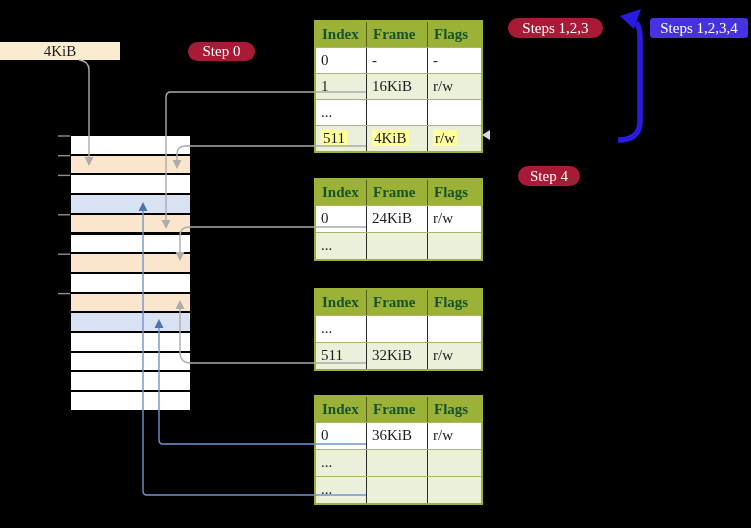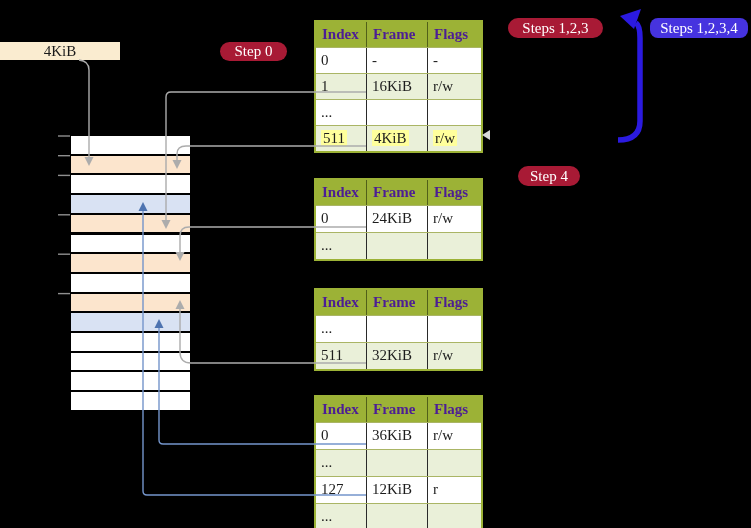--- a/index.html
+++ b/index.html
@@ -12,39 +12,39 @@
   .cr3{
     position:absolute;left:0;top:42px;width:120px;height:18px;line-height:18px;
     background:#FAECD0;color:#1a1a1a;text-align:center;font-size:15px;z-index:10;
   }
   
   .badge{
     position:absolute;color:#ffffff;font-size:15px;text-align:center;
     border-radius:3px;z-index:20;
   }
   .badge.red{background:#A81A35;border-radius:10px;}
-  .badge.blue{background:#4633DF;border-radius:8px;}
-  #badge-step0{left:188px;top:42px;width:67px;height:19px;line-height:19px;margin-left:32px;}
+  .badge.blue{background:#4633DF;}
+  #badge-step0{left:188px;top:42px;width:67px;height:19px;line-height:19px;}
   #badge-steps123{left:508px;top:18px;width:95px;height:20px;line-height:20px;}
   #badge-steps1234{left:650px;top:18px;width:98px;height:20px;line-height:20px;}
   #badge-step4{left:518px;top:166px;width:62px;height:20px;line-height:20px;}
   
   .stack{position:absolute;left:71px;top:136px;width:119px;height:276px;z-index:5;}
   .srow{position:absolute;left:0;width:119px;height:17.7px;}
   .srow.white{background:#FFFFFF;}
   .srow.orange{background:#FCE5CD;}
   .srow.blue{background:#D9E2F3;}
   
   .ptable{position:absolute;left:314px;width:169px;border:2px solid #9CB236;background:#ffffff;z-index:6;box-sizing:border-box;}
   #table-l4{top:20px;}
   #table-l3{top:178px;}
   #table-l2{top:288px;}
   #table-l1{top:395px;}
   .hrow{display:grid;grid-template-columns:50px 61px 54px;background:#9CB236;height:25px;}
-  .hcell{color:#4c1d95;font-weight:bold;font-size:15px;line-height:25px;padding-left:6px;box-sizing:border-box;}
+  .hcell{color:#14532d;font-weight:bold;font-size:15px;line-height:25px;padding-left:6px;box-sizing:border-box;}
   .hcell + .hcell{border-left:1px solid rgba(20,30,0,0.55);}
   .brow{display:grid;grid-template-columns:50px 61px 54px;height:26px;border-top:1px solid #aab565;}
   #table-l4 .brow{height:25px;}
   .bcell{font-size:15px;line-height:24px;color:#1c1c1c;padding-left:5px;box-sizing:border-box;white-space:nowrap;}
   .bcell + .bcell{border-left:1px solid #2a2a2a;}
   .brow.shaded .bcell{background:#EAF0D9;}
   .hl{background:#FFFF9C;padding:0 2px;}
 </style>
 </head>
 <body>
@@ -145,25 +145,20 @@
       <div class="brow">
         <div class="bcell">0</div>
         <div class="bcell">36KiB</div>
         <div class="bcell">r/w</div>
       </div>
       <div class="brow shaded">
         <div class="bcell">...</div>
         <div class="bcell"></div>
         <div class="bcell"></div>
       </div>
-      <div class="brow">
-        <div class="bcell">127</div>
-        <div class="bcell">12KiB</div>
-        <div class="bcell">r</div>
-      </div>
       <div class="brow shaded">
         <div class="bcell">...</div>
         <div class="bcell"></div>
         <div class="bcell"></div>
       </div>
     </div>
 
   <svg class="overlay">
 
     <g stroke="#8f8f8f" stroke-width="1.4">

